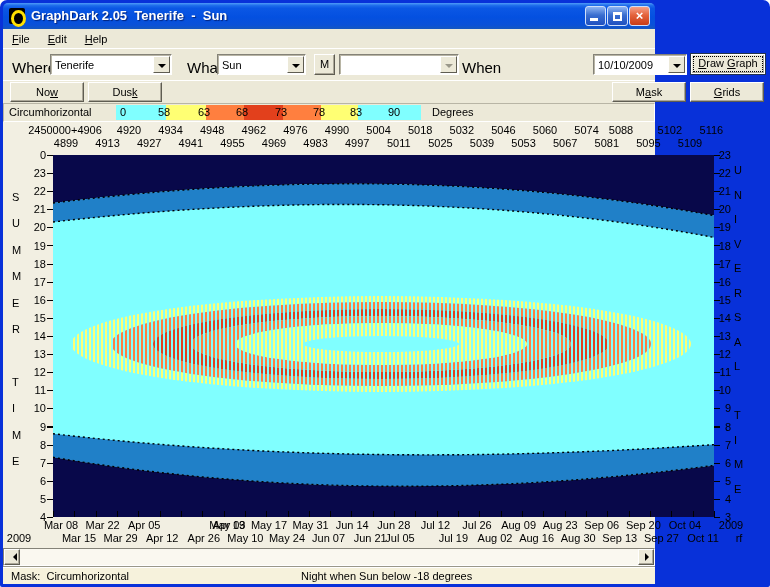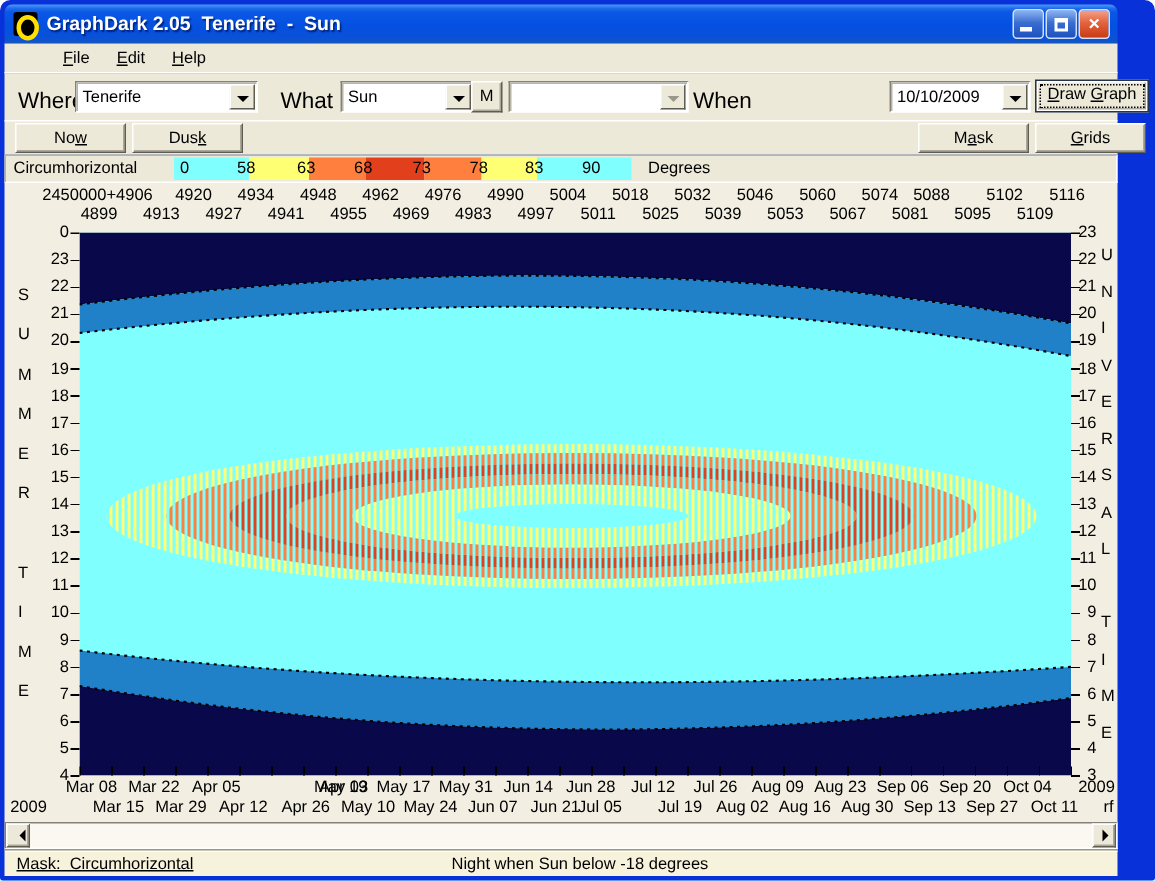--- a/index.html
+++ b/index.html
@@ -1,19 +1,19 @@
 <!DOCTYPE html>
 <html><head>
 <meta charset="utf-8">
 <style>
   * { margin:0; padding:0; box-sizing:border-box; }
   html,body { width:770px; height:587px; font-family:"Liberation Sans",sans-serif; }
   #window { position:absolute; inset:0; width:770px; height:587px; background:#0831d9;
             border-radius:7px 7px 2px 2px; overflow:hidden; }
-  .panel { position:absolute; left:3px; width:742px;padding-left:30px; }
+  .panel { position:absolute; left:3px; width:652px; }
 
   
   #titlebar { top:3px; height:26px; border-radius:5px 5px 0 0;
     background:linear-gradient(180deg,#4e9bf8 0%,#1d6ceb 10%,#0b57e5 20%,#0450e0 55%,#0a51d8 85%,#1557bf 100%); }
   #app-icon { position:absolute; left:6px; top:5px; width:16px; height:16px; background:#000;
     border-radius:2px; }
   #app-icon:after { content:""; position:absolute; left:2px; top:2px; width:9px; height:11px;
     border-radius:50%; border:3px solid #ffe000; }
   #title-text { position:absolute; left:28px; top:5px; color:#fff; font-size:13px; font-weight:bold;
     white-space:pre; text-shadow:1px 1px 1px #00227a; }
@@ -69,21 +69,21 @@
 
   
   #hscroll { top:548px; height:18px; background:#faf8f0;
     border:1px solid; border-color:#848278 #fff #fff #848278; }
   .sbtn { position:absolute; top:0px; width:16px; height:16px; background:#ece9d8;
     border:1px solid; border-color:#fff #5f5d52 #5f5d52 #fff; box-shadow:inset -1px -1px 0 #aca899; }
   #sb-left { left:0px; } #sb-right { right:0px; }
   #sb-left:after { content:""; position:absolute; left:4px; top:3px; border:4px solid transparent; border-right-color:#000; }
   #sb-right:after { content:""; position:absolute; left:6px; top:3px; border:4px solid transparent; border-left-color:#000; }
   #statusbar { top:566px; height:18px; background:#f6f2dc; border-top:1px solid #9a988a; box-shadow:inset 0 1px 0 #fff; }
-  #status-left { position:absolute; left:8px; top:3px; font-size:11px; white-space:pre;text-decoration:underline; }
+  #status-left { position:absolute; left:8px; top:3px; font-size:11px; white-space:pre; }
   #status-center { position:absolute; left:298px; top:3px; font-size:11px; white-space:pre; }
 </style>
 </head>
 <body>
 
 <div id="window">
 
   <div id="titlebar" class="panel">
     <div id="app-icon"></div>
     <span id="title-text">GraphDark 2.05  Tenerife  -  Sun</span>
@@ -98,21 +98,21 @@
 
   <div id="menubar" class="panel"><div class="menu-item"><u>F</u>ile</div><div class="menu-item"><u>E</u>dit</div><div class="menu-item"><u>H</u>elp</div></div>
 
   <div id="toolbar1" class="panel">
     <span class="lbl" style="left:9px">Where</span>
     <div class="combo" style="left:47px;width:122px">
       <span class="val">Tenerife</span>
       <span class="drop"></span>
     </div>
     <span class="lbl" style="left:184px">What</span>
-    <div class="combo" style="left:224px;width:89px">
+    <div class="combo" style="left:214px;width:89px">
       <span class="val">Sun</span>
       <span class="drop"></span>
     </div>
     <div class="btn" style="left:311px;top:5px;width:21px;height:21px">M</div>
     <div class="combo disabled" style="left:336px;width:120px">
       <span class="val"></span>
       <span class="drop"></span>
     </div>
     <span class="lbl" style="left:459px">When</span>
     <div class="combo" style="left:590px;width:94px">

